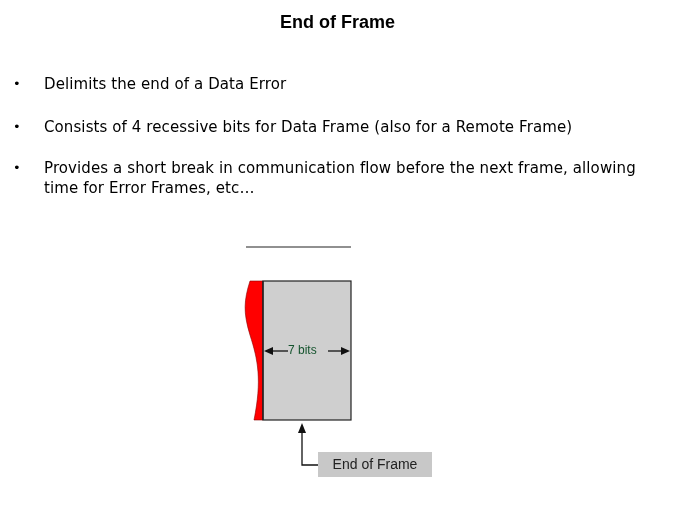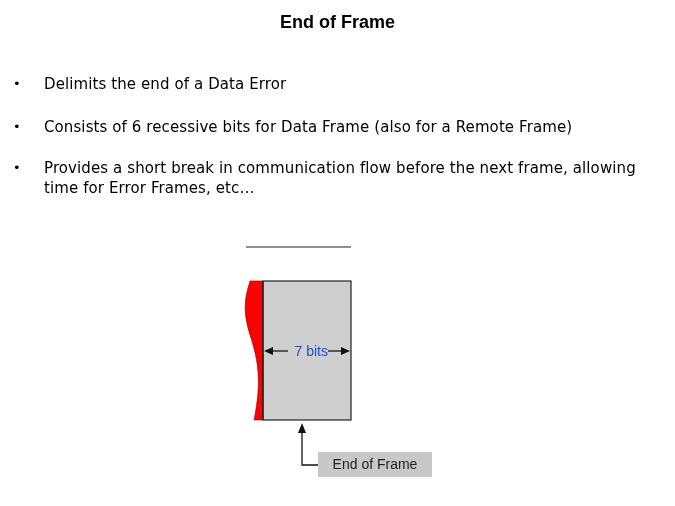--- a/index.html
+++ b/index.html
@@ -4,35 +4,35 @@
 <style>
   html, body { margin:0; padding:0; background:#ffffff; }
   body { width:675px; height:506px; position:relative; overflow:hidden; font-family:"DejaVu Sans", sans-serif; color:#000; }
   .title { position:absolute; top:12px; left:0; width:675px; text-align:center; font-weight:bold; font-size:18px; font-family:"Liberation Sans", sans-serif; }
   .bullets { position:absolute; left:0; top:74px; width:675px; }
   .bullet { position:absolute; left:0; width:675px; font-size:15px; line-height:20px; }
   .bullet .dot { position:absolute; left:13px; top:0; font-size:13px; }
   .bullet .text { position:absolute; left:44px; width:610px; letter-spacing:0.1px; }
   .diagram { position:absolute; left:0; top:0; width:675px; height:506px; }
   .label-box { position:absolute; left:318px; top:452px; width:114px; height:25px; background:#c8c8c8; font-family:"Liberation Sans", sans-serif; font-size:14px; color:#222; text-align:center; line-height:25px; }
-  .bits-label { position:absolute; left:288px; top:343px; width:40px; text-align:right; font-family:"Liberation Sans", sans-serif; font-size:14px; color:#1d4ed8; background:#cfcfcf; }
+  .bits-label { position:absolute; left:288px; top:343px; width:40px; text-align:left; font-family:"Liberation Sans", sans-serif; font-size:12px; color:#14532d; background:#cfcfcf; }
 </style>
 </head>
 <body>
 
 <div class="title">End of Frame</div>
 
 <div class="bullets">
   <div class="bullet" style="top:0px;">
     <span class="dot">•</span>
     <span class="text">Delimits the end of a Data Error</span>
   </div>
   <div class="bullet" style="top:43px;">
     <span class="dot">•</span>
-    <span class="text">Consists of 6 recessive bits for Data Frame (also for a Remote Frame)</span>
+    <span class="text">Consists of 4 recessive bits for Data Frame (also for a Remote Frame)</span>
   </div>
   <div class="bullet" style="top:84px;">
     <span class="dot">•</span>
     <span class="text">Provides a short break in communication flow before the next frame, allowing time for Error Frames, etc…</span>
   </div>
 </div>
 
 <svg class="diagram" width="675" height="506" viewBox="0 0 675 506">
   <line x1="246" y1="247" x2="351" y2="247" stroke="#222" stroke-width="1.2"></line>
   <path d="M250,281 L263,281 L263,420 L254,420 C262,380 258,360 250,335 C243,312 244,300 250,281 Z" fill="#ff0000" stroke="#8a0000" stroke-width="0.6"></path>

